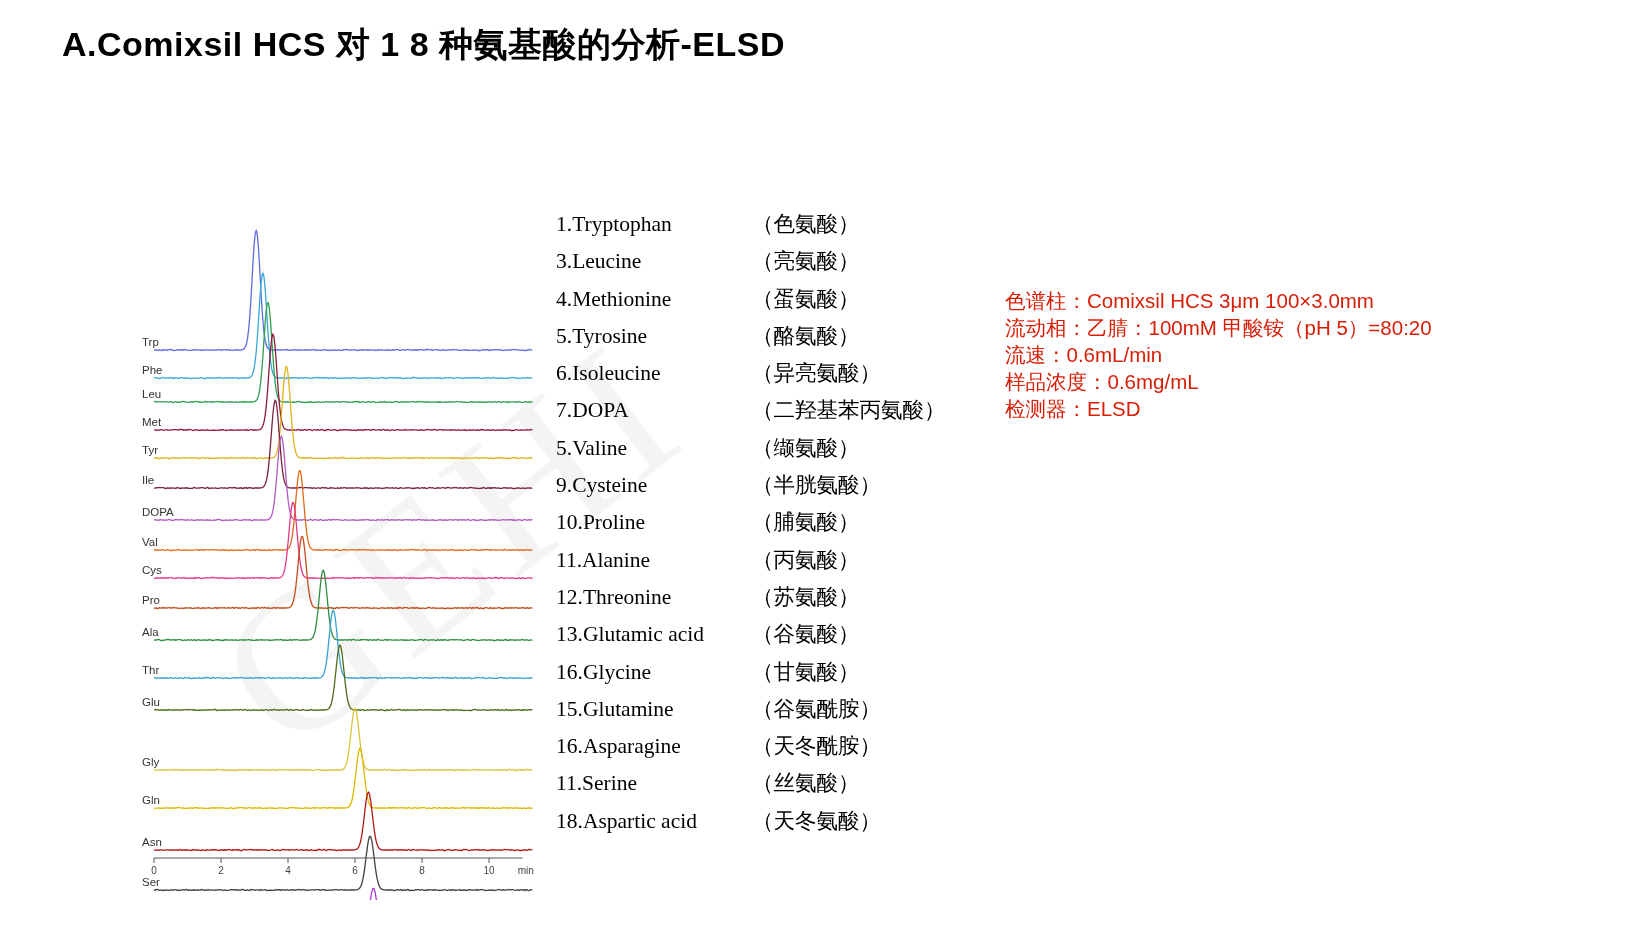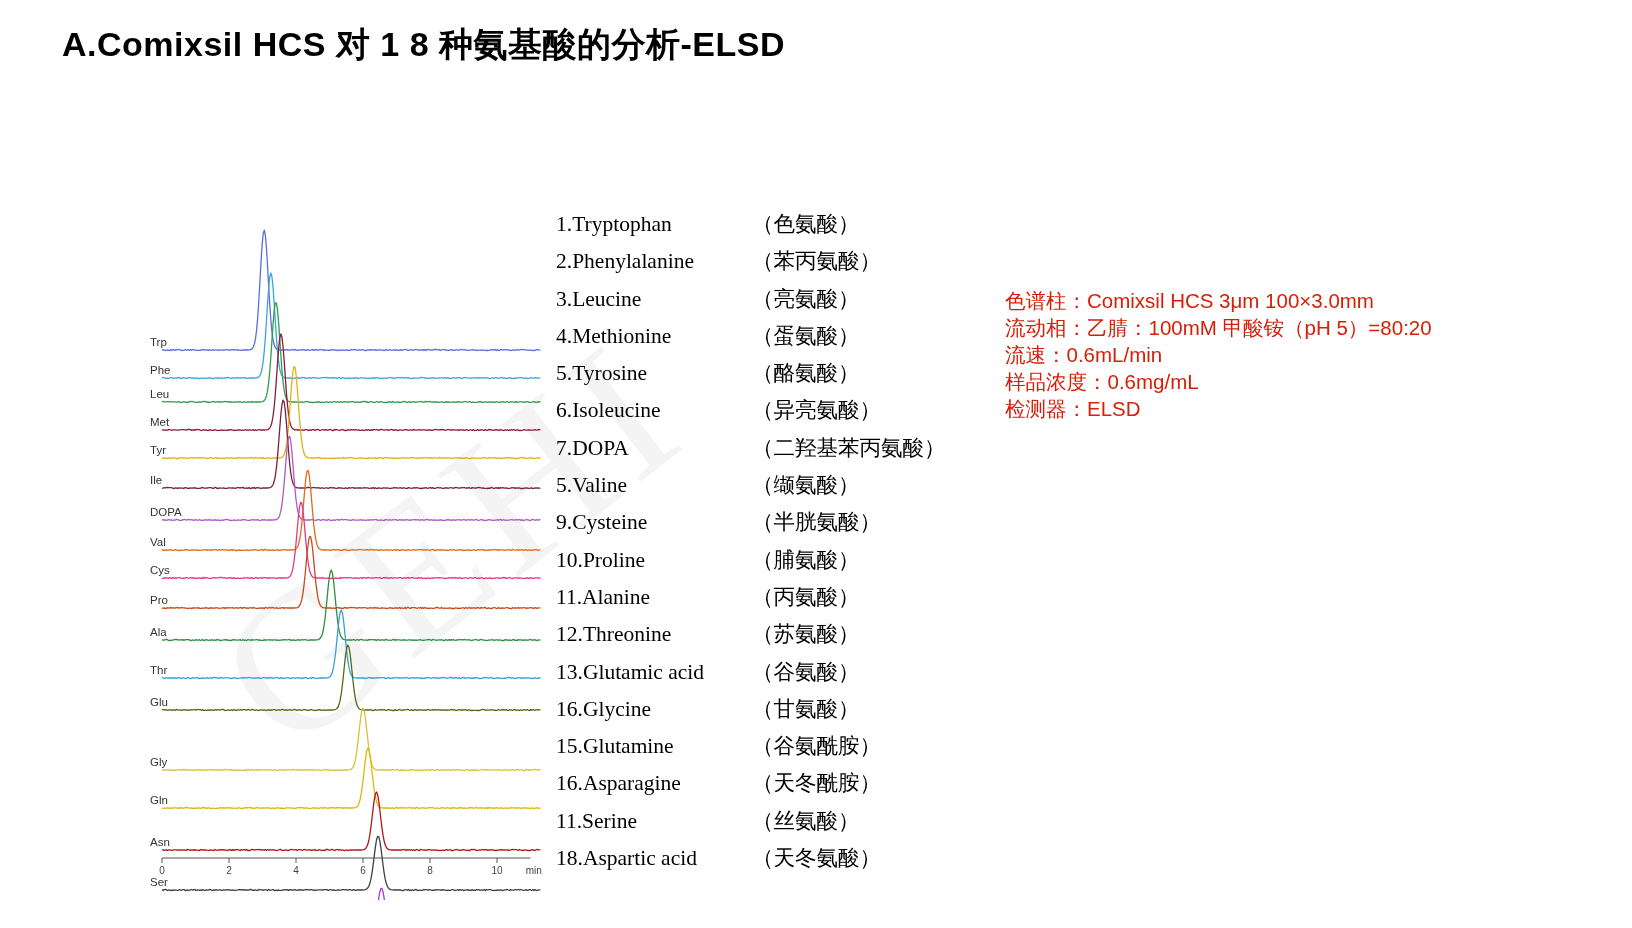--- a/index.html
+++ b/index.html
@@ -40,21 +40,21 @@
     letter-spacing: 10px;
     transform: rotate(-38deg);
     pointer-events: none;
     user-select: none;
     white-space: nowrap;
   }
 
   
   #chrom {
     position: absolute;
-    left: 148px;
+    left: 140px;
     top: 110px;
     width: 430px;
     height: 790px;
     text-align: right;
   }
   #chrom svg { display: block; }
 
   .trace-label {
     font-family: "Liberation Sans", sans-serif;
     font-size: 11.5px;
@@ -200,24 +200,20 @@
       <text x="385.84999999999997" y="764" class="axis-tick" text-anchor="middle">min</text>
     </svg>
 </div>
 
 <div id="analyte-list">
     <div class="analyte-row">
       <span class="analyte-en">1.Tryptophan</span>
       <span class="analyte-cn">（色氨酸）</span>
     </div>
     <div class="analyte-row">
-      <span class="analyte-en">2.Phenylalanine</span>
-      <span class="analyte-cn">（苯丙氨酸）</span>
-    </div>
-    <div class="analyte-row">
       <span class="analyte-en">3.Leucine</span>
       <span class="analyte-cn">（亮氨酸）</span>
     </div>
     <div class="analyte-row">
       <span class="analyte-en">4.Methionine</span>
       <span class="analyte-cn">（蛋氨酸）</span>
     </div>
     <div class="analyte-row">
       <span class="analyte-en">5.Tyrosine</span>
       <span class="analyte-cn">（酪氨酸）</span>

